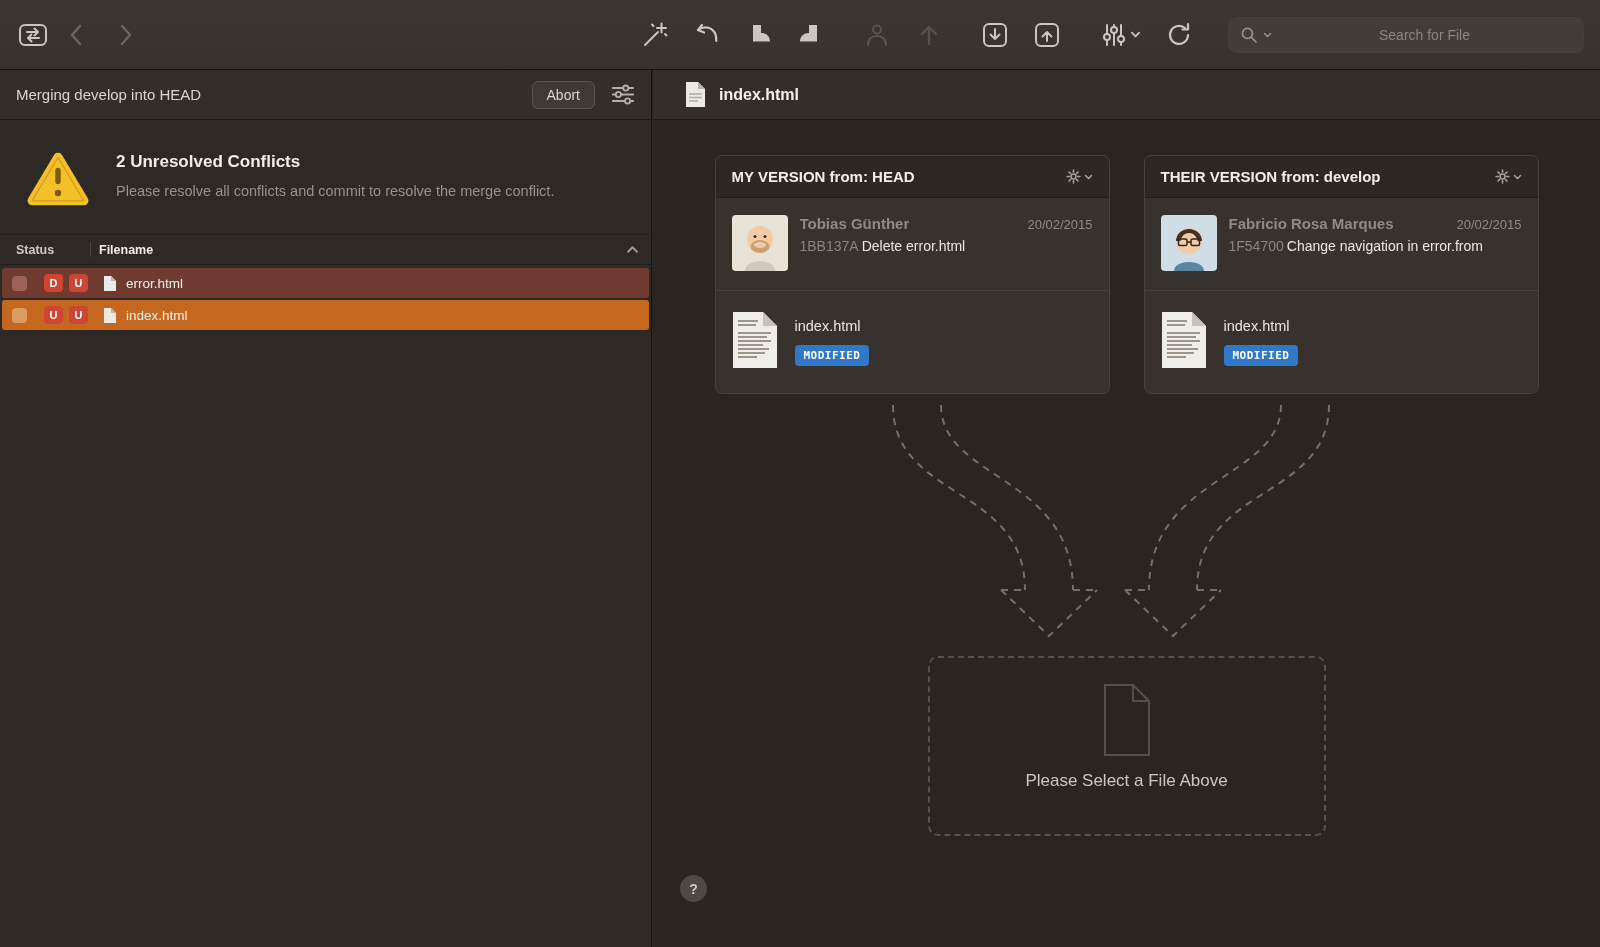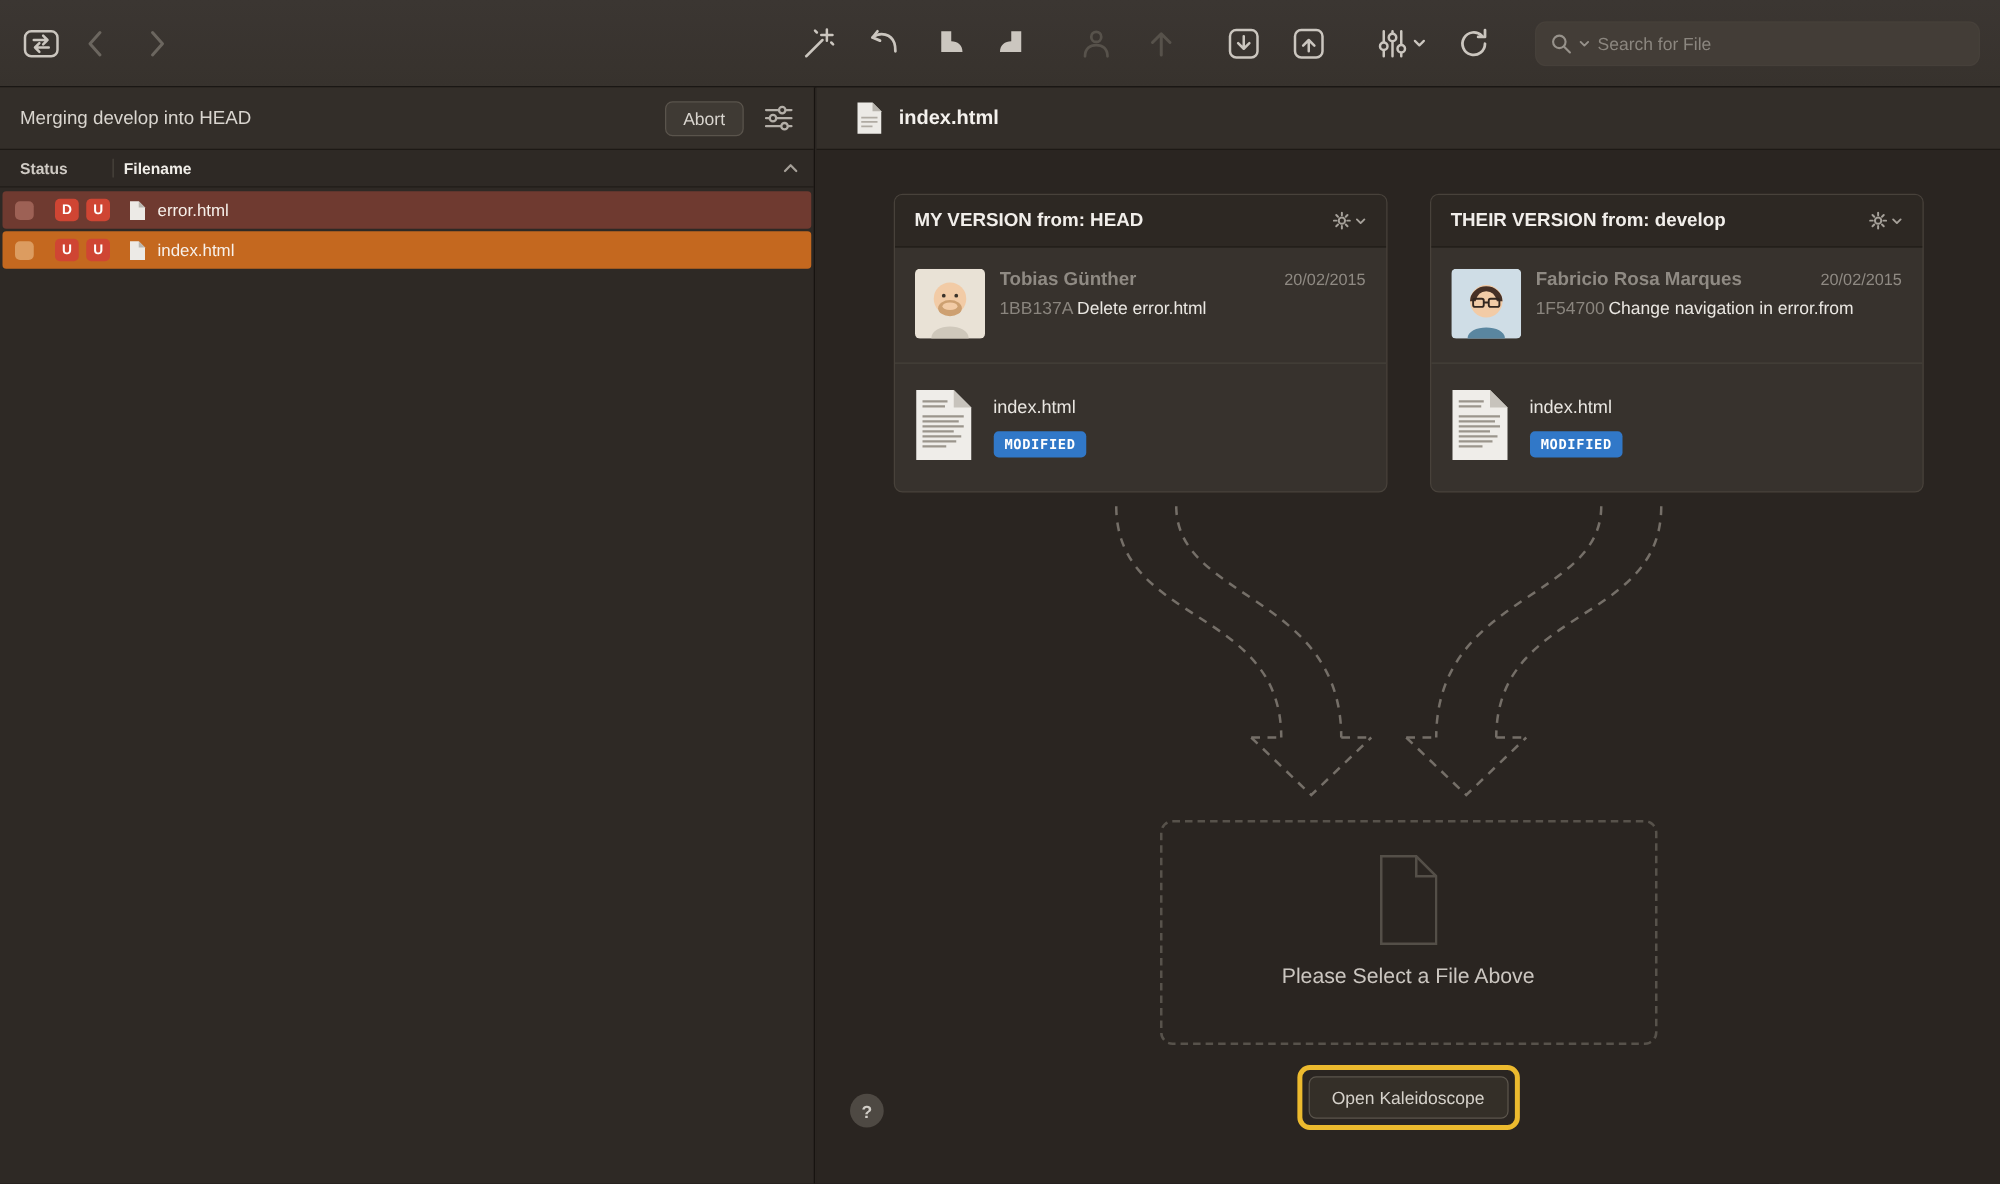--- a/index.html
+++ b/index.html
@@ -20,21 +20,21 @@
   .title-block{margin-left:20px;line-height:1.25;}
   .repo-name{font-size:15px;font-weight:bold;color:#f4f1ed;}
   .repo-sub{font-size:13px;color:#b2ada6;margin-top:2px;}
   .tool-icons{display:flex;align-items:center;margin-left:auto;}
   .ig{display:flex;align-items:center;gap:18px;margin-right:32px;}
   .gitflow-wrap{display:flex;align-items:center;gap:2px;}
   .search-field{width:356px;height:36px;background:#433d37;border:1px solid #55504833;
     border-radius:9px;display:flex;align-items:center;padding:0 10px;gap:4px;}
   .search-field .sicon{color:#97928b;display:flex;align-items:center;}
   .search-input{flex:1;background:transparent;border:none;outline:none;color:#e5e1dc;
-    font-size:14px;font-family:inherit;}
+    font-size:14px;font-family:inherit;text-align:center;}
   .search-input::placeholder{color:#8b867f;}
 
   
   .left-panel{position:absolute;top:70px;left:0;width:652px;bottom:0;
     background:#2e2925;border-right:1px solid #171310;}
   .right-panel{position:absolute;top:70px;left:653px;right:0;bottom:0;
     background:#2a2521;overflow:hidden;}
   .panel-header{height:50px;background:#332e29;border-bottom:1px solid #1d1915;
     display:flex;align-items:center;padding:0 16px;}
   .ph-title{font-size:15px;color:#d9d5cf;flex:1;}
@@ -264,20 +264,34 @@
           <svg width="24" height="21" viewBox="0 0 26 22" fill="none" stroke="currentColor" stroke-width="2" stroke-linecap="round">
               <path d="M2 4h22M2 11h22M2 18h22"></path>
               <circle cx="16" cy="4" r="2.8" fill="#332e29"></circle>
               <circle cx="8" cy="11" r="2.8" fill="#332e29"></circle>
               <circle cx="18" cy="18" r="2.8" fill="#332e29"></circle>
             </svg>
         </span>
       </div>
     </div>
 
+    <div class="conflict-banner">
+      <span>
+        <svg width="64" height="58" viewBox="0 0 62 56">
+          <path d="M31 7 56 49 H6 Z" fill="#f2c029" stroke="#f2c029" stroke-width="9" stroke-linejoin="round"></path>
+          <path d="M31 7 56 49 H6 Z" fill="none" stroke="#dba21c" stroke-width="1.5" stroke-linejoin="round" transform="translate(0,0)"></path>
+          <rect x="28.4" y="17" width="5.2" height="16" rx="2.6" fill="#7d5c09"></rect>
+          <circle cx="31" cy="41.5" r="3.1" fill="#7d5c09"></circle>
+        </svg>
+      </span>
+      <div class="cb-text">
+        <div class="cb-title">2 Unresolved Conflicts</div>
+        <div class="cb-msg">Please resolve all conflicts and commit to resolve the merge conflict.</div>
+      </div>
+    </div>
 
     <div class="file-table-header">
       <div class="col-status">Status</div>
       <div class="col-sep"></div>
       <div class="col-filename">Filename</div>
       <div class="sort-chevron">
         <span>
           <svg width="13" height="9" viewBox="0 0 14 10" fill="none" stroke="currentColor" stroke-width="2" stroke-linecap="round" stroke-linejoin="round">
               <path d="M2 7.5 7 2.5l5 5"></path>
             </svg>
@@ -466,20 +480,17 @@
     <div class="dropzone">
       <span>
         <svg width="46" height="72" viewBox="0 0 46 72" fill="none" stroke="#544f48" stroke-width="2">
             <path d="M1 1h28l16 16v54H1z"></path>
             <path d="M29 1v16h16"></path>
           </svg>
       </span>
       <div class="dz-label">Please Select a File Above</div>
     </div>
 
-    <div class="kaleido-highlight">
-      <button class="kaleido-btn">Open Kaleidoscope</button>
-    </div>
 
     <div class="help-btn">?</div>
   </div>
 
 </div>
 
 </body></html>

